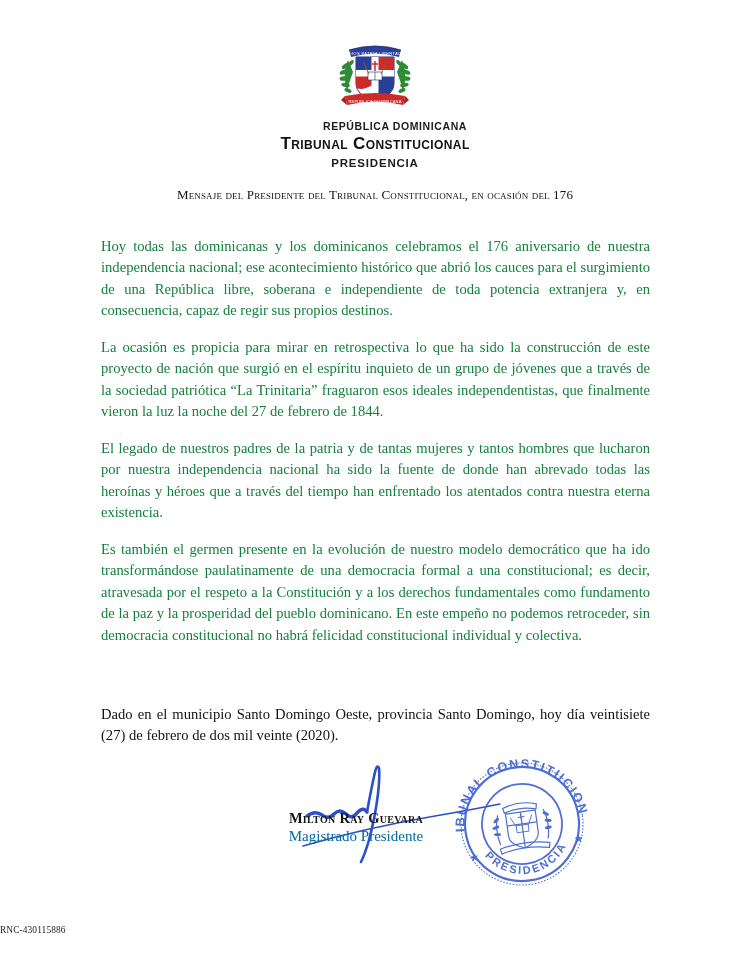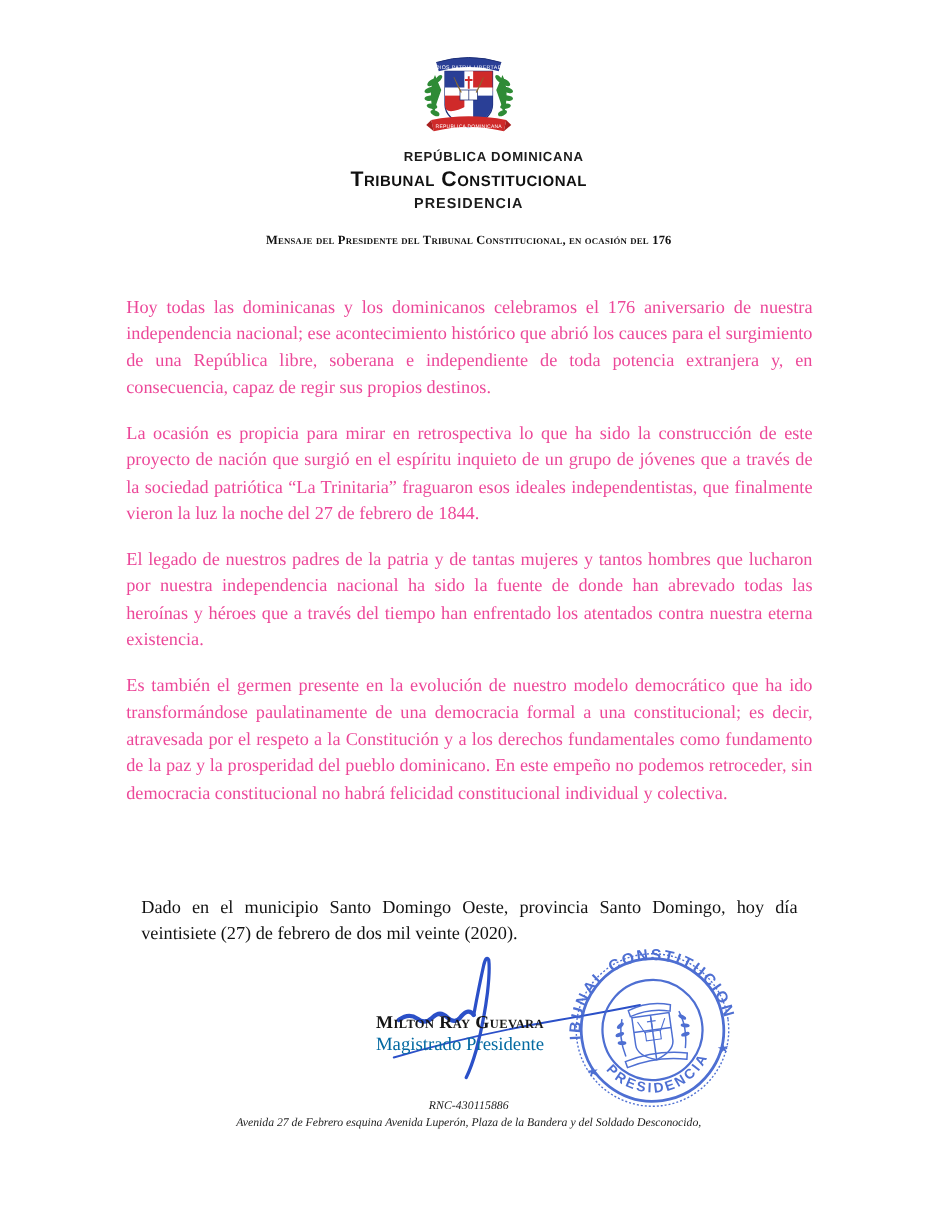--- a/index.html
+++ b/index.html
@@ -71,65 +71,65 @@
   }
 
   
   .doc-title {
     position: absolute;
     top: 186px;
     left: 100px;
     width: 550px;
     text-align: center;
     font-family: "Liberation Serif", "DejaVu Serif", serif;
-    font-weight: 700;
+    font-weight: 400;
     font-variant: small-caps;
-    font-size: 10px;
+    font-size: 13px;
     letter-spacing: 0.15px;
     line-height: 1.45;
     color: #111;
   }
 
   
   .body-block {
     position: absolute;
     top: 236px;
     left: 101px;
     width: 549px;
   }
   .para {
     text-align: justify;
     text-justify: inter-word;
     font-size: 14.6px;
     line-height: 1.465;
     margin: 0 0 15.5px 0;
-    color: #ec4899;
+    color: #15803d;
     hyphens: none;
   }
   .para:last-child { margin-bottom: 0; }
 
   .closing-block {
     position: absolute;
     top: 704px;
     left: 101px;
     width: 549px;
   }
   .closing {
     text-align: justify;
     font-size: 14.6px;
     line-height: 1.465;
-    margin: 12px;
+    margin: 0;
     color: #121212;
   }
 
   
   .sig-zone {
     position: absolute;
     top: 748px;
-    left: 12px;
+    left: 0;
     width: 644px;
     height: 140px;
   }
   .sig-ink {
     position: absolute;
     left: 295px;
     top: 6px;
   }
   .sig-name {
     position: absolute;
@@ -162,28 +162,27 @@
     top: 750px;
     width: 150px;
     height: 148px;
     opacity: 0.92;
   }
 
   
   .footer {
     position: absolute;
     left: 0;
-    top: 879px;
+    top: 924px;
     width: 750px;
-    text-align: center;
+    text-align: left;
     font-family: "Liberation Serif", "DejaVu Serif", serif;
     font-size: 9.4px;
     line-height: 1.45;
     color: #1d1d1d;
-    font-style: italic;
   }
   .footer .rnc { letter-spacing: 0.1px; }
   .footer .fline { white-space: nowrap; }
   .footer a.url {
     color: #2b4fa0;
     text-decoration: underline;
   }
 </style>
 </head>
 <body>
@@ -324,16 +323,15 @@
           <ellipse cx="100" cy="67" rx="3.4" ry="1.6" transform="rotate(35 100 67)"></ellipse>
           <ellipse cx="101.4" cy="74" rx="3.6" ry="1.6" transform="rotate(12 101.4 74)"></ellipse>
           <ellipse cx="100.6" cy="81" rx="3.5" ry="1.6" transform="rotate(-8 100.6 81)"></ellipse>
         </g>
       </g>
     </svg>
   </div>
 
   <div class="footer">
     <div class="rnc">RNC-430115886</div>
-    <div class="fline">Avenida 27 de Febrero esquina Avenida Luperón, Plaza de la Bandera y del Soldado Desconocido,</div>
   </div>
 
 </div>
 
 </body></html>

